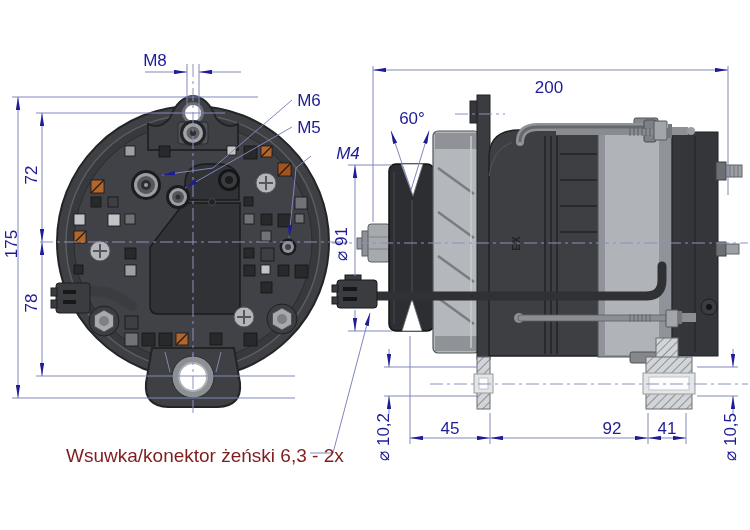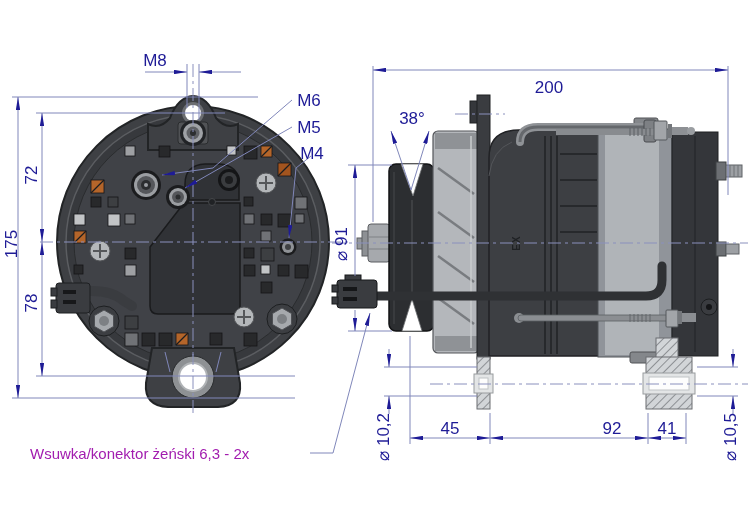--- a/index.html
+++ b/index.html
@@ -8,21 +8,21 @@
     font-family:"Liberation Sans", sans-serif; overflow:hidden;
   }
   svg.draw { position:absolute; left:0; top:0; }
   
   .dimlabel {
     position:absolute; color:#1e1b96; font-size:17px; white-space:nowrap;
     transform:translate(-50%,-50%); line-height:1;
   }
   .vlabel { transform:translate(-50%,-50%) rotate(-90deg); }
   .note {
-    position:absolute; color:#a21caf; font-size:15px; white-space:nowrap; line-height:1.05;
+    position:absolute; color:#7f1d1d; font-size:19px; white-space:nowrap; line-height:1.05;margin-left:36px;
   }
   .logo {
     position:absolute; color:#1f2124; font-size:10px; font-weight:bold; letter-spacing:1px;
     transform:translate(-50%,-50%) rotate(-90deg);
   }
   
   .thin   { stroke:#8087ba; stroke-width:1; fill:none; }
   .cl     { stroke:#8a90bd; stroke-width:1; fill:none; stroke-dasharray:13 4 3 4; }
   .lead   { stroke:#8087ba; stroke-width:1; fill:none; }
 </style>
@@ -389,28 +389,28 @@
   </g>
 
   <g>
     <path d="M 310 453 L 333 453 L 370 313" class="lead" marker-end="url(#arr)"></path>
   </g>
 </svg>
 
 <div class="dimlabel" style="left:155px; top:60px;">M8</div>
 <div class="dimlabel" style="left:309px; top:100px;">M6</div>
 <div class="dimlabel" style="left:309px; top:127px;">M5</div>
-<div class="dimlabel" style="left:312px; top:153px;">M4</div>
+<div class="dimlabel" style="left:348px; top:153px;font-style:italic;">M4</div>
 
 <div class="dimlabel vlabel" style="left:11px; top:244px;">175</div>
 <div class="dimlabel vlabel" style="left:31px; top:175px;">72</div>
 <div class="dimlabel vlabel" style="left:31px; top:303px;">78</div>
 
 <div class="dimlabel" style="left:549px; top:59px;margin-top:28px;">200</div>
-<div class="dimlabel" style="left:412px; top:118px;">38°</div>
+<div class="dimlabel" style="left:412px; top:118px;">60°</div>
 <div class="dimlabel vlabel" style="left:341px; top:244px;">⌀ 91</div>
 <div class="dimlabel vlabel" style="left:383px; top:437px;">⌀ 10,2</div>
 <div class="dimlabel vlabel" style="left:730px; top:437px;">⌀ 10,5</div>
 <div class="dimlabel" style="left:450px; top:428px;">45</div>
 <div class="dimlabel" style="left:569px; top:428px;margin-left:43px;">92</div>
 <div class="dimlabel" style="left:667px; top:428px;">41</div>
 
 <div class="logo" style="left:516px; top:243px;">EX</div>
 
 <div class="note" style="left:30px; top:446px;">Wsuwka/konektor żeński 6,3 - 2x</div>

